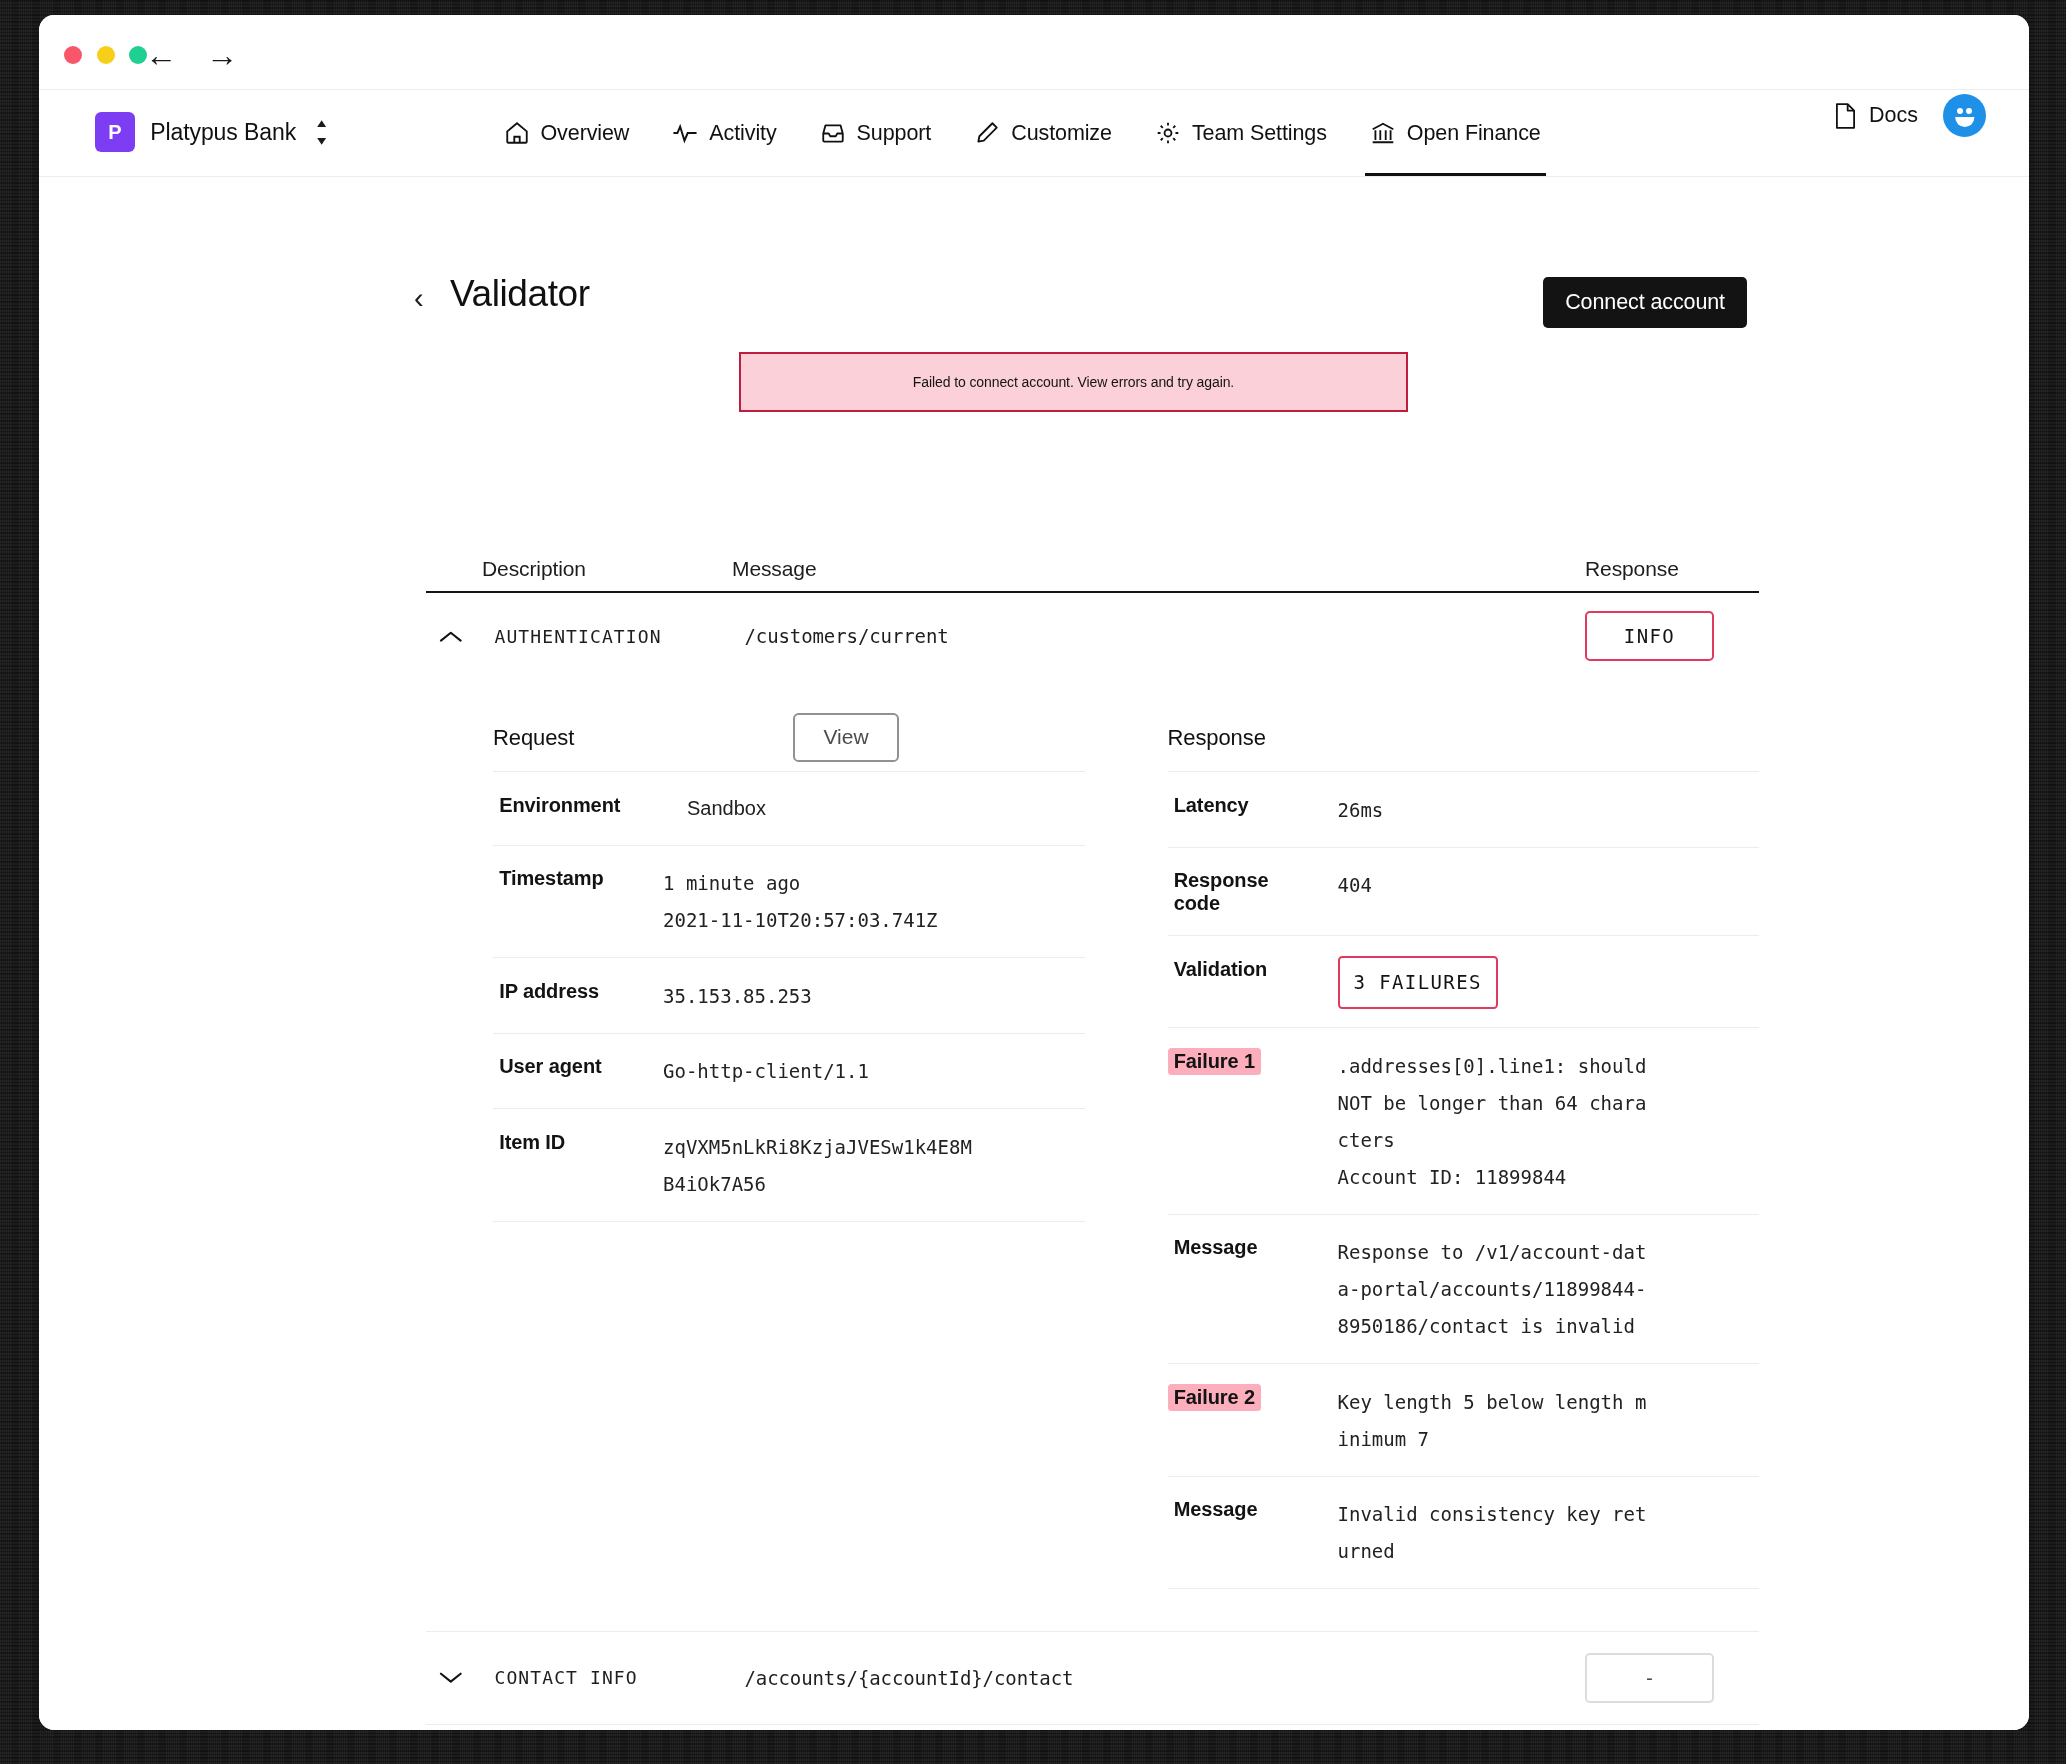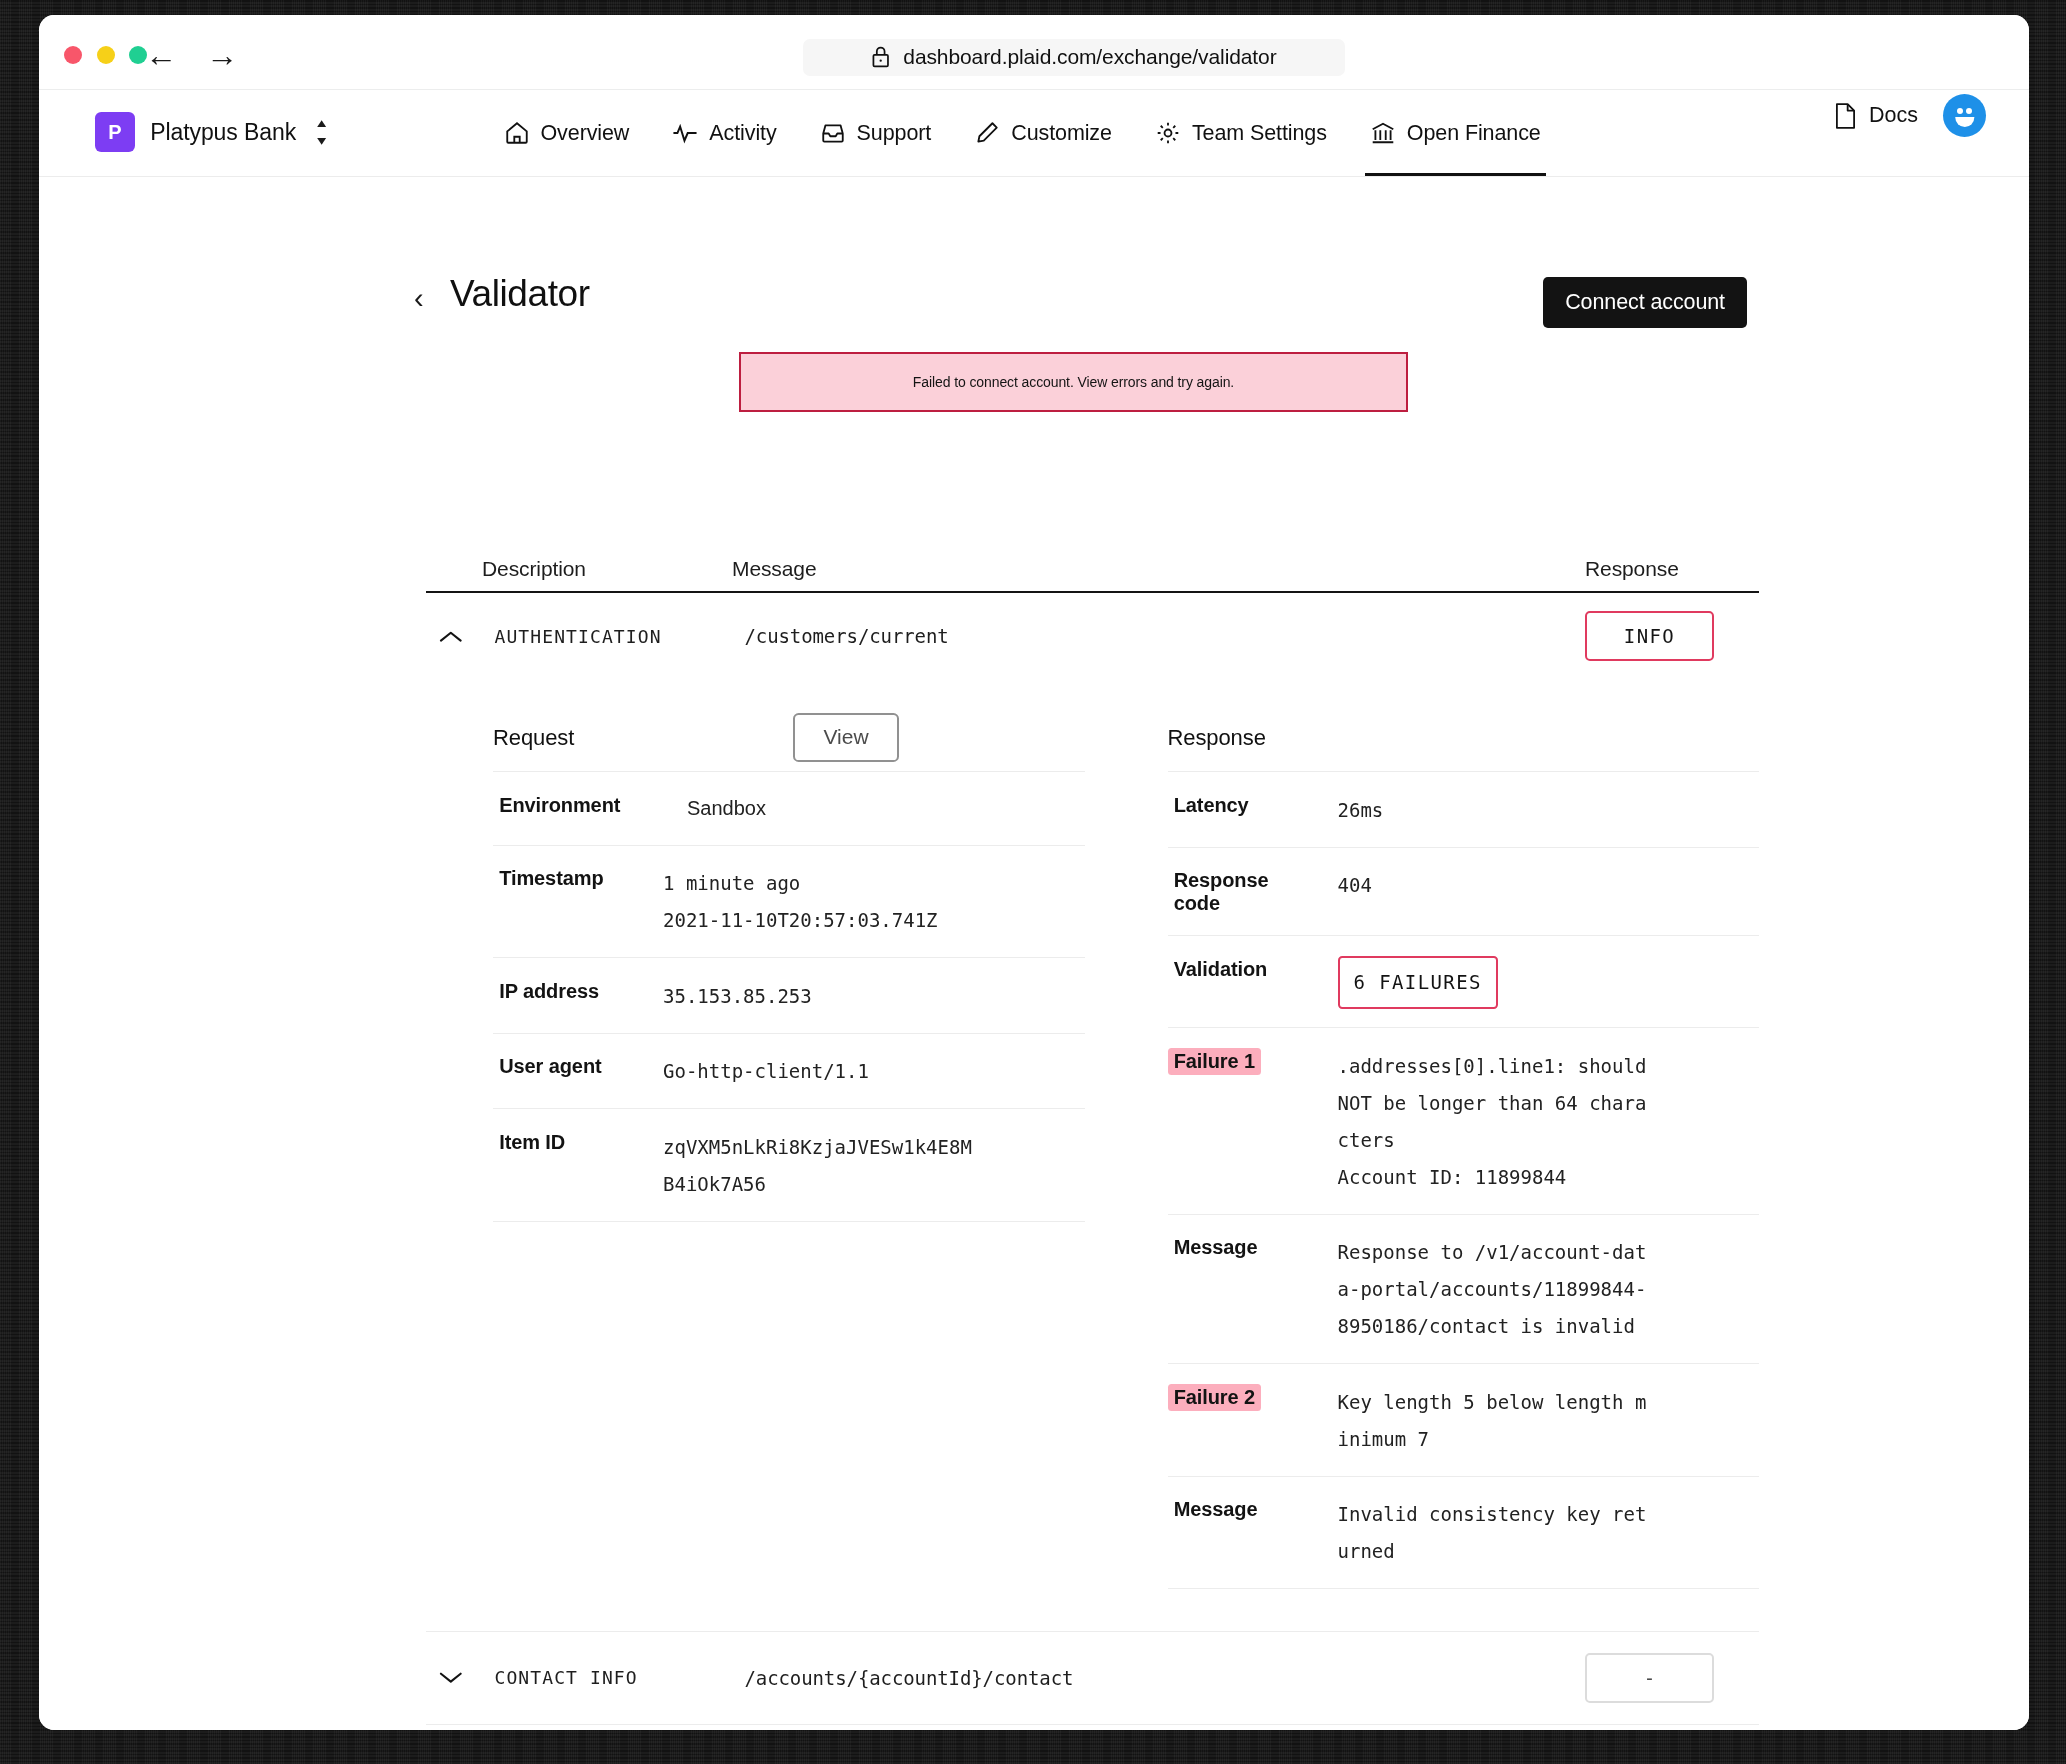--- a/index.html
+++ b/index.html
@@ -416,30 +416,20 @@
     <div class="chrome">
       <div class="traffic">
         <div class="dot red"></div>
         <div class="dot yellow"></div>
         <div class="dot green"></div>
       </div>
       <div class="nav-arrows">
         <span>←</span>
         <span>→</span>
       </div>
-      <div class="urlbar">
-        <span>
-          <svg width="19.4" height="23.6" viewBox="0 0 20 24">
-            <rect x="2.5" y="10" width="15" height="12" rx="1.2" fill="none" stroke="#111" stroke-width="1.8"></rect>
-            <path d="M6 10V6.5a4 4 0 0 1 8 0V10" fill="none" stroke="#111" stroke-width="1.8"></path>
-            <circle cx="10" cy="16" r="1.2" fill="#111"></circle>
-          </svg>
-        </span>
-        <span class="url-text">dashboard.plaid.com/exchange/validator</span>
-      </div>
     </div>
 
     <div class="appbar">
       <div class="brand">
         <div class="brand-logo">P</div>
         <div class="brand-name">Platypus Bank</div>
         <div class="brand-caret">
           <svg width="15.3" height="29" viewBox="0 0 12 26">
             <path d="M6 2 L10 8 L2 8 Z" fill="#1b1b1b"></path>
             <path d="M6 24 L10 18 L2 18 Z" fill="#1b1b1b"></path>
@@ -619,21 +609,21 @@
                 <span class="ktag">Response code</span>
               </div>
               <div class="v">404</div>
             </div>
 
             <div class="kv">
               <div class="k">
                 <span class="ktag">Validation</span>
               </div>
               <div class="v">
-                <span class="failbadge">6 FAILURES</span>
+                <span class="failbadge">3 FAILURES</span>
               </div>
             </div>
 
             <div class="kv">
               <div class="k">
                 <span class="ktag fail-tag">Failure 1</span>
               </div>
               <div class="v">
                 <span class="line">.addresses[0].line1: should NOT be longer than 64 characters</span>
                 <span class="gap-block"></span>

